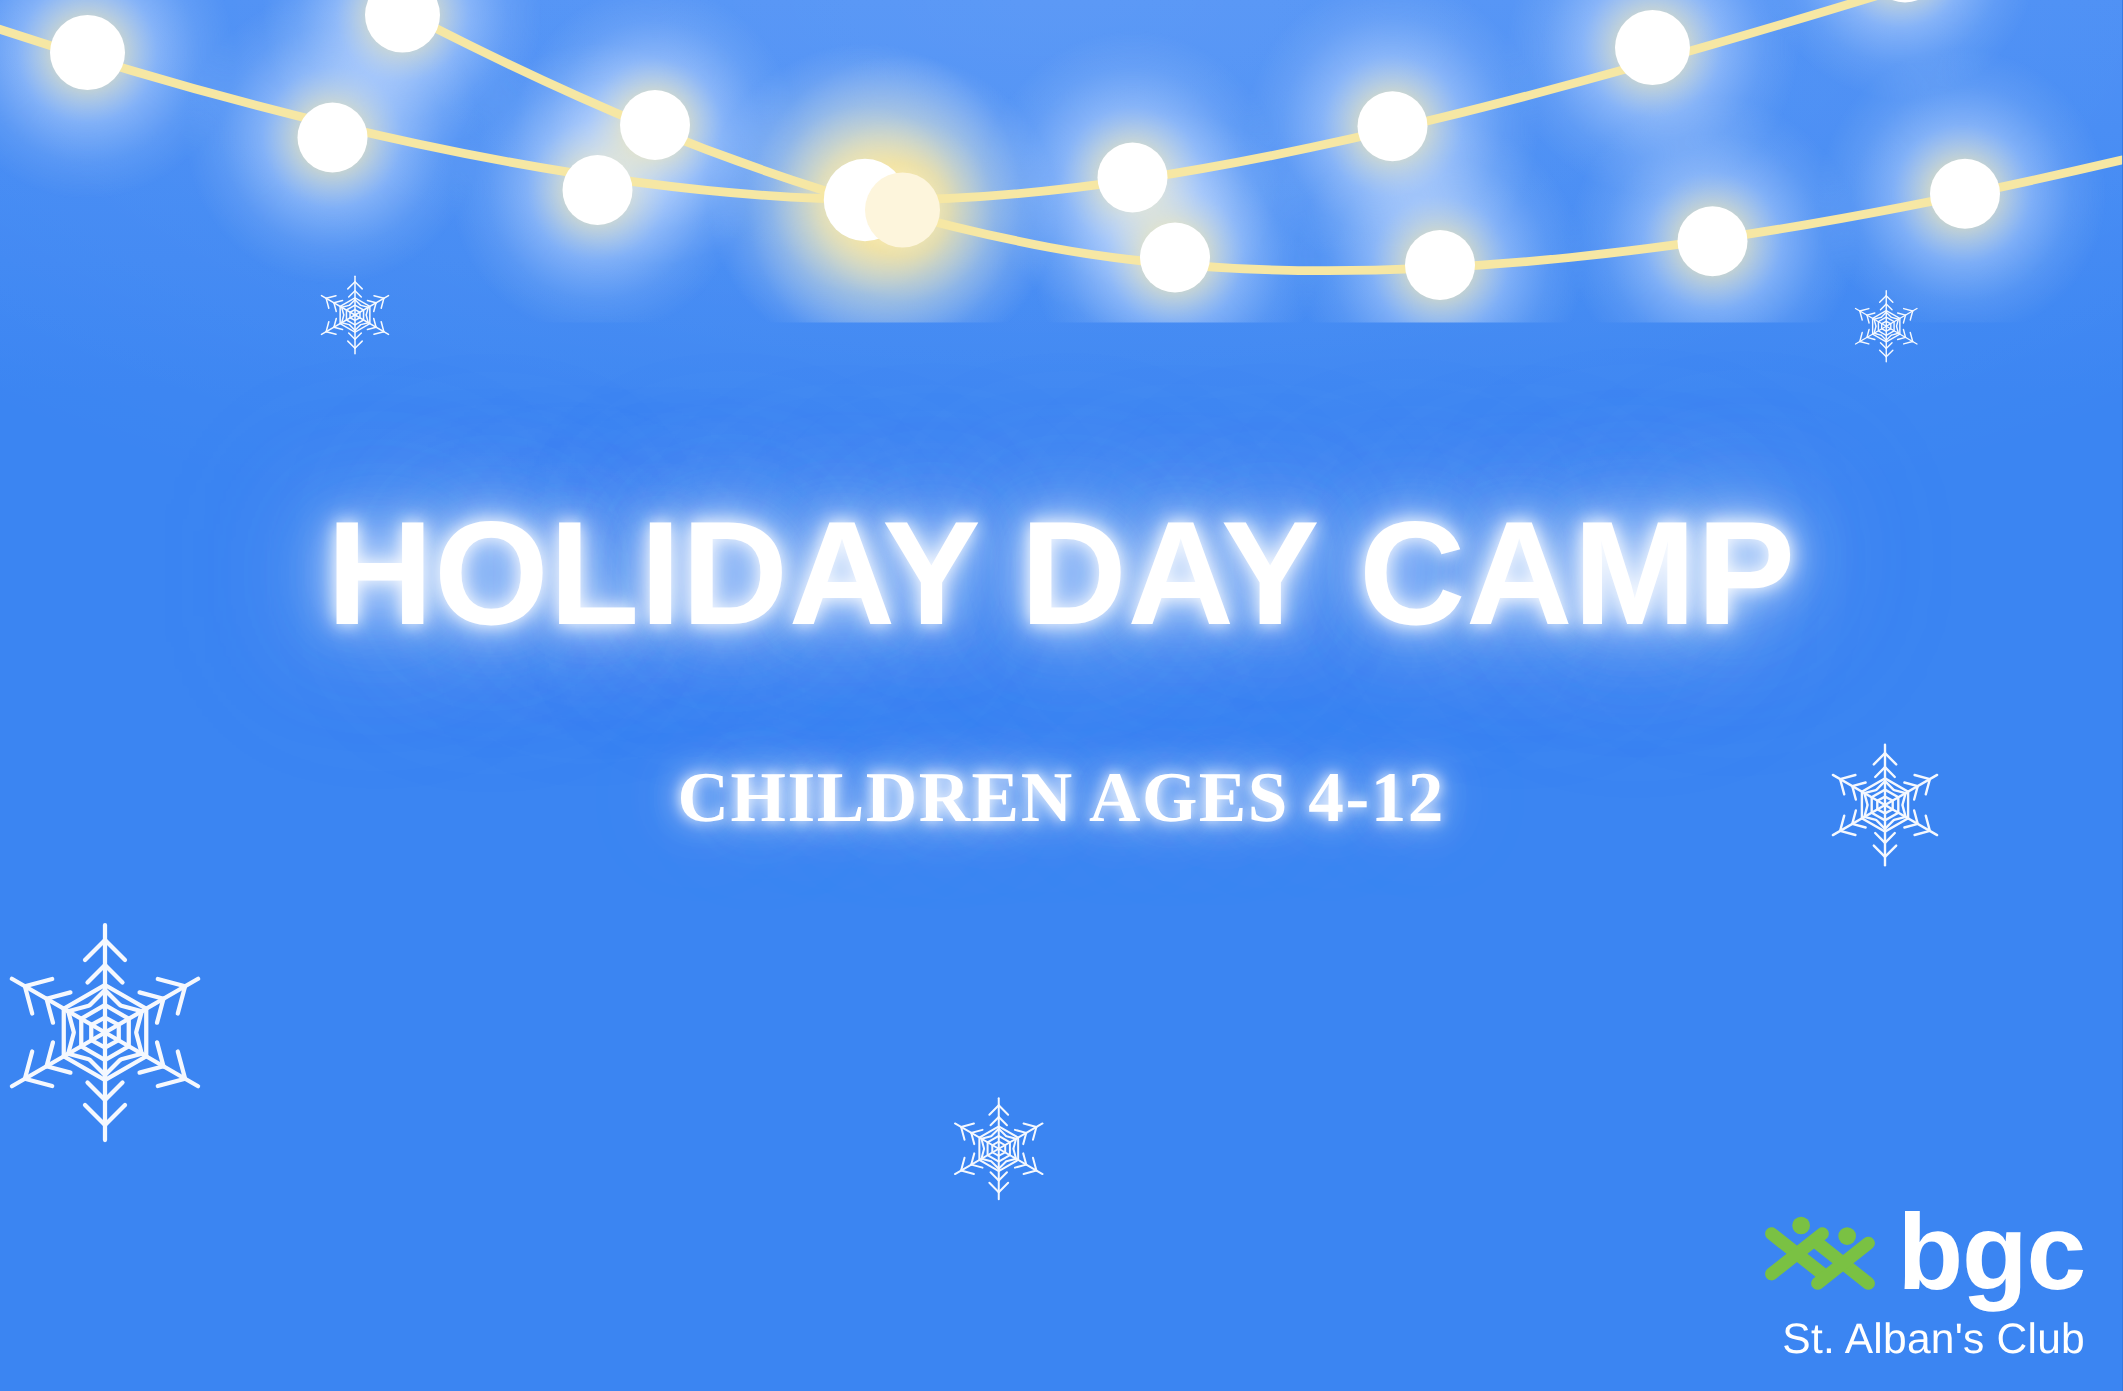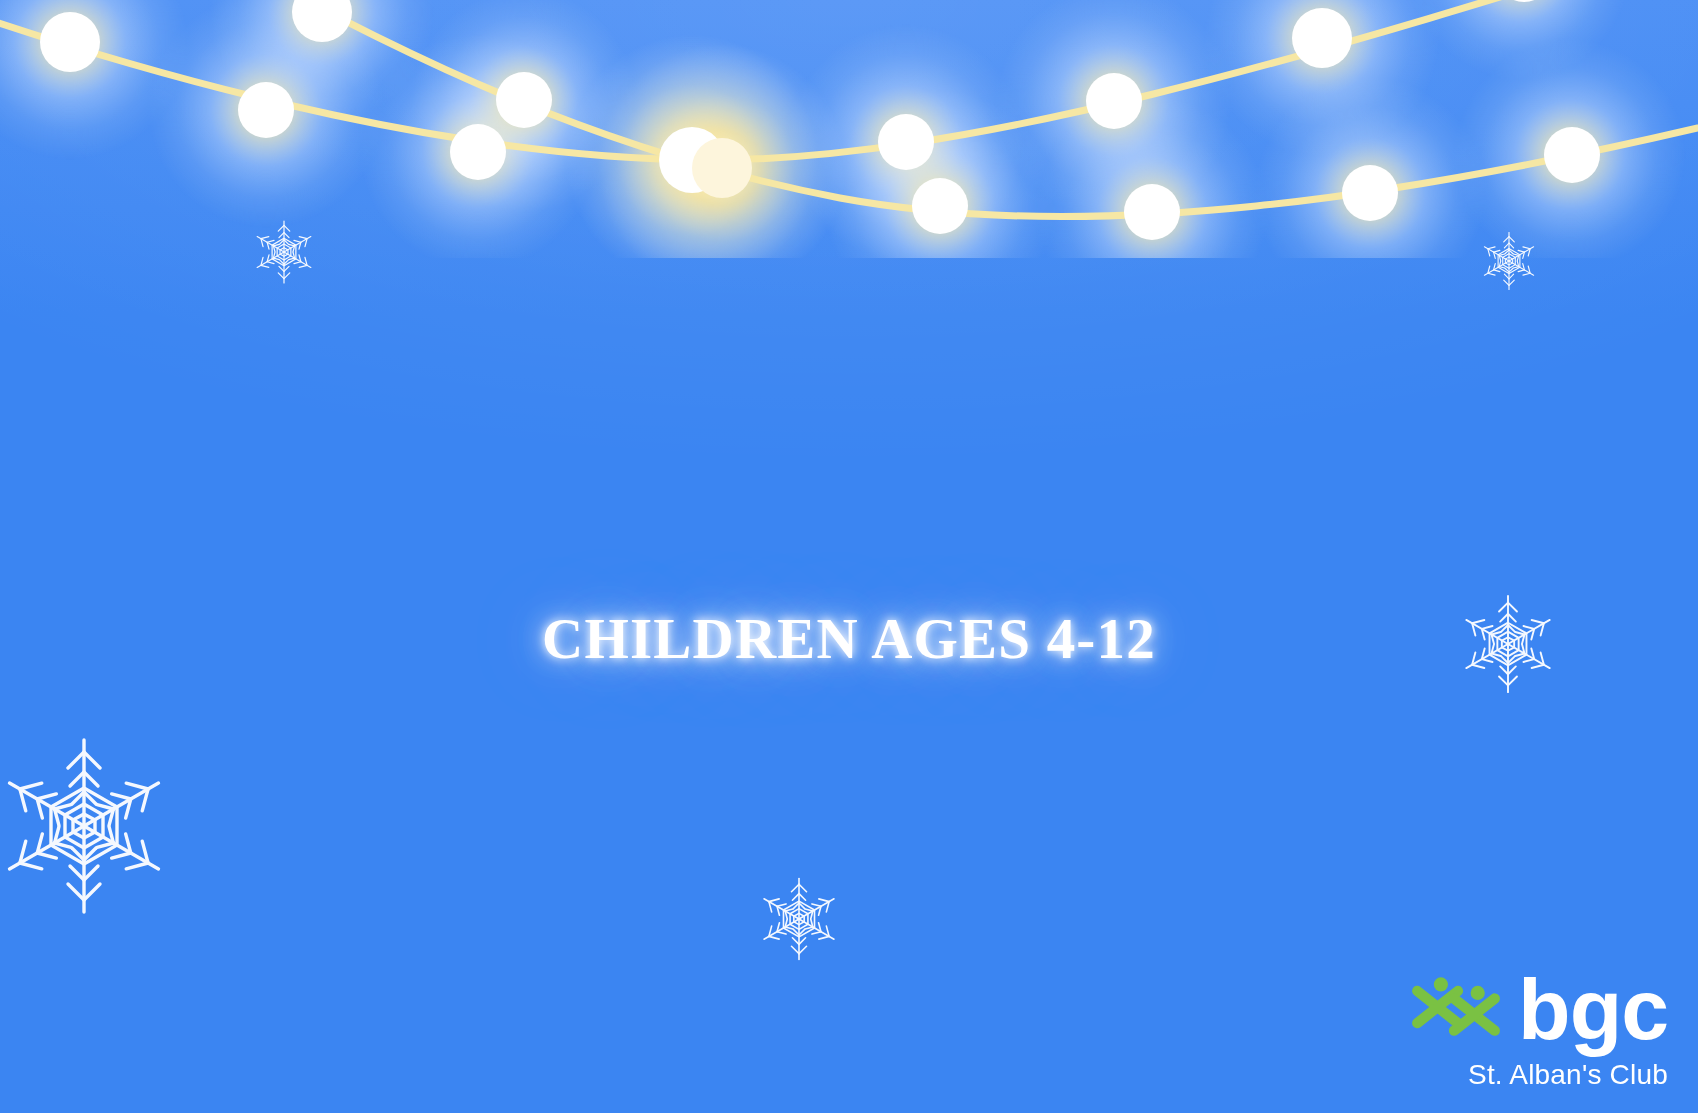--- a/index.html
+++ b/index.html
@@ -92,36 +92,36 @@
   
   .logo-block {
     position: absolute;
     right: 30px;
     bottom: 22px;
     width: 340px;
     text-align: right;
   }
   .logo-row {
     display: flex;
-    align-items: flex-start;
+    align-items: flex-end;
     justify-content: flex-end;
     gap: 14px;
   }
   .logo-mark { width: 96px; height: 68px; flex: 0 0 auto; }
   .logo-mark svg { display: block; width: 100%; height: 100%; }
   .logo-word {
     font-size: 86px;
     line-height: 0.82;
     font-weight: bold;
     color: #ffffff;
     letter-spacing: -1px;
   }
   .logo-sub {
     margin-top: 14px;
-    font-size: 28px;
+    font-size: 34px;
     color: #ffffff;
     letter-spacing: 0.2px;
   }
 </style>
 </head>
 <body>
 
 <div class="poster">
 
   <div class="bg-sheen"></div>
@@ -237,20 +237,23 @@
         <use href="#snowflake"></use>
       </svg>
   </div>
 
   <div class="flake" style="left:752px; top:872px; width:94px; height:94px;">
     <svg viewBox="0 0 200 200">
         <use href="#snowflake"></use>
       </svg>
   </div>
 
+  <div class="headline-wrap">
+    <h1 class="headline">HOLIDAY DAY CAMP</h1>
+  </div>
 
   <div class="subline-wrap">
     <p class="subline">CHILDREN AGES 4-12</p>
   </div>
 
   <div class="logo-block">
     <div class="logo-row">
       <span class="logo-mark">
         <svg viewBox="0 0 100 72" xmlns="http://www.w3.org/2000/svg">
           <g stroke="#7ac143" stroke-width="11" stroke-linecap="round" fill="none">

